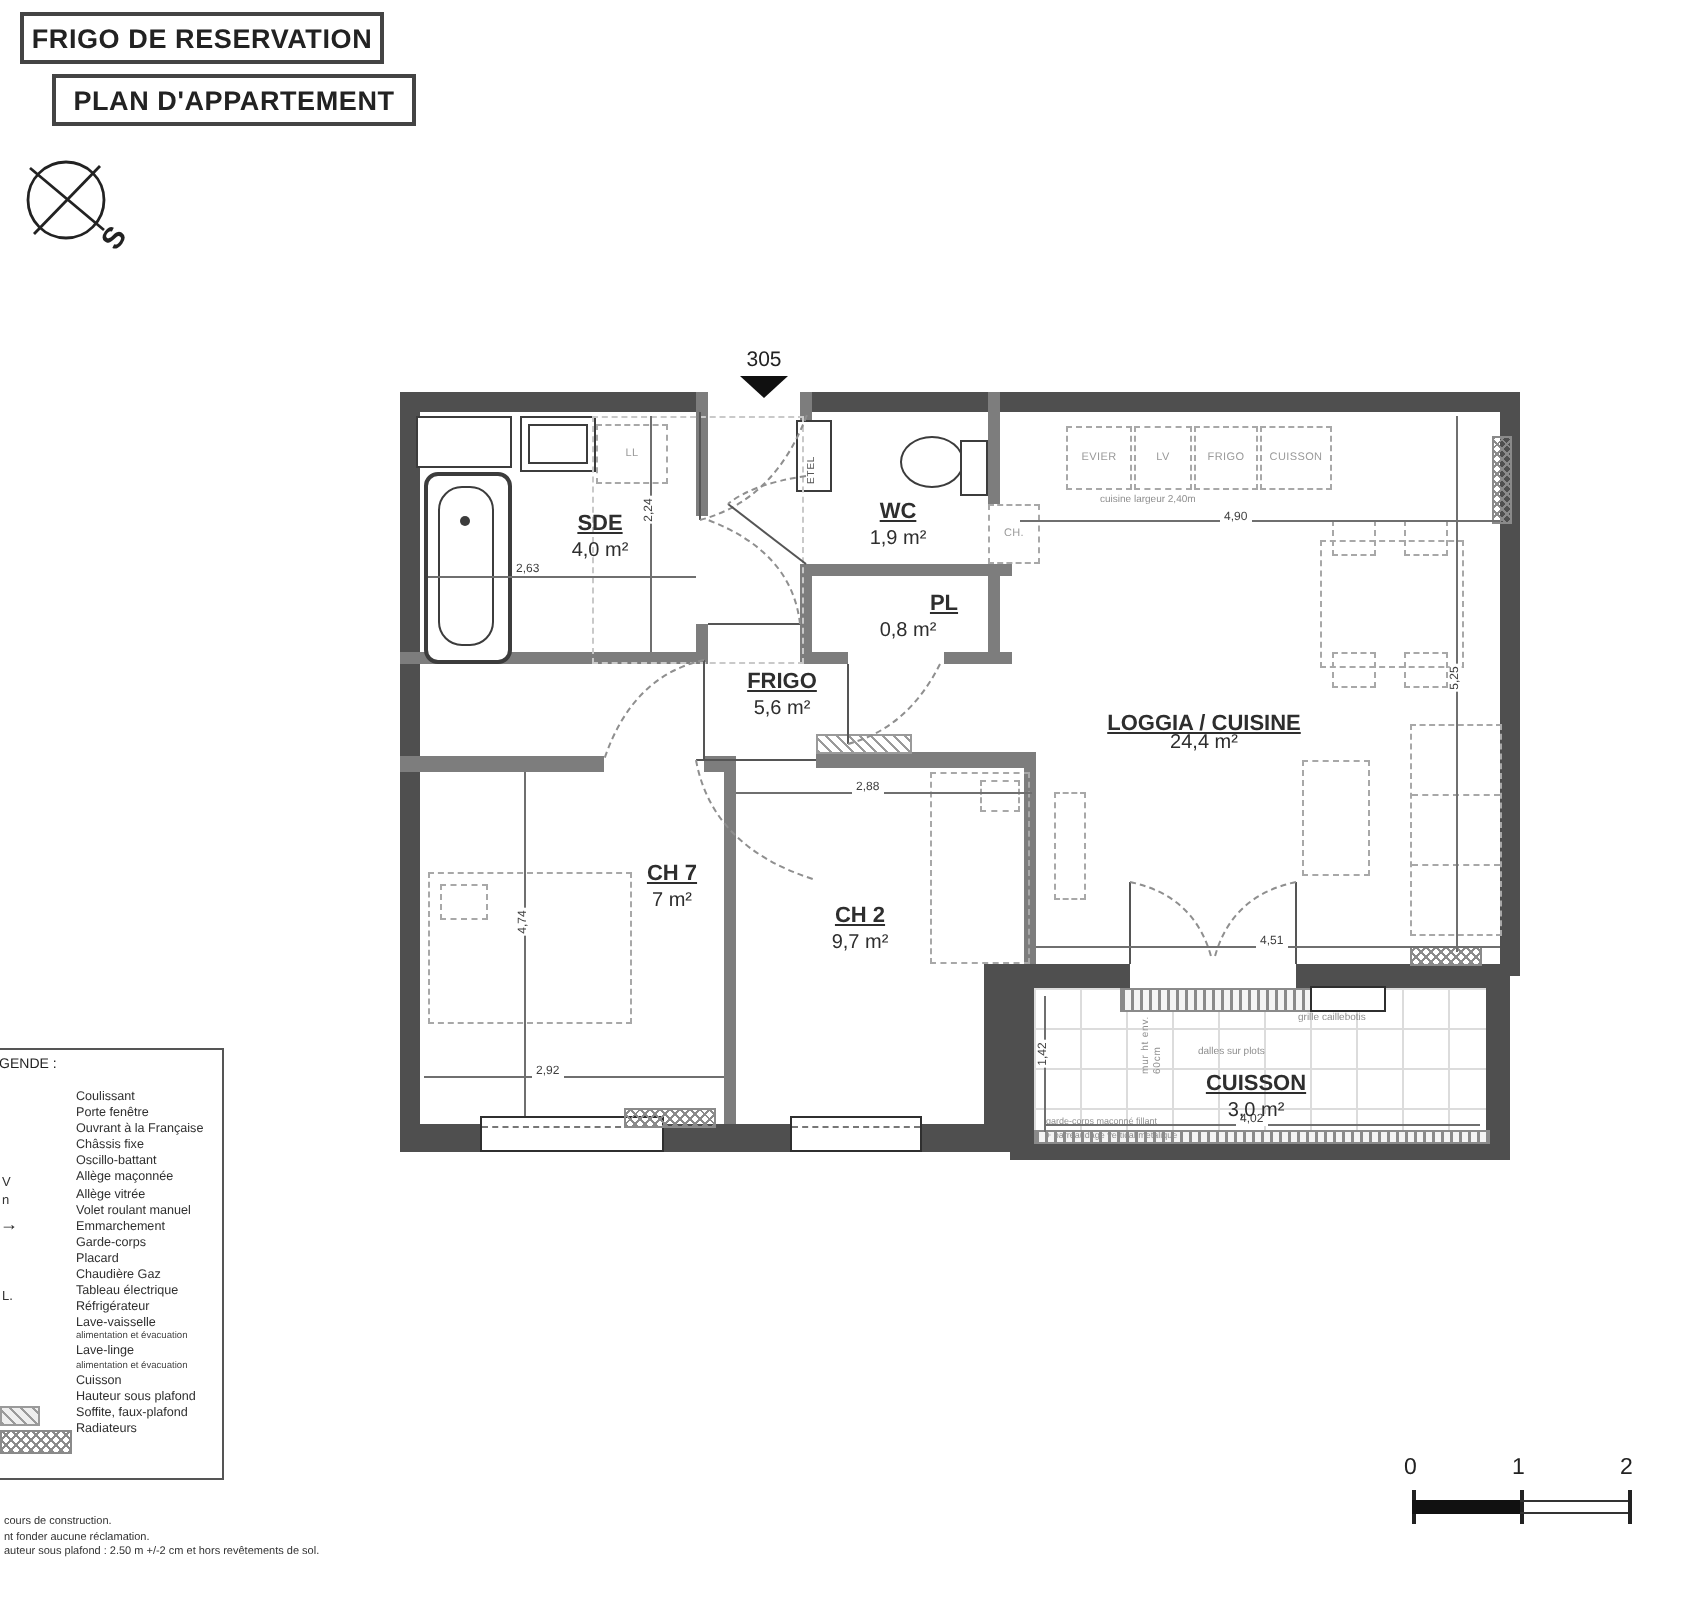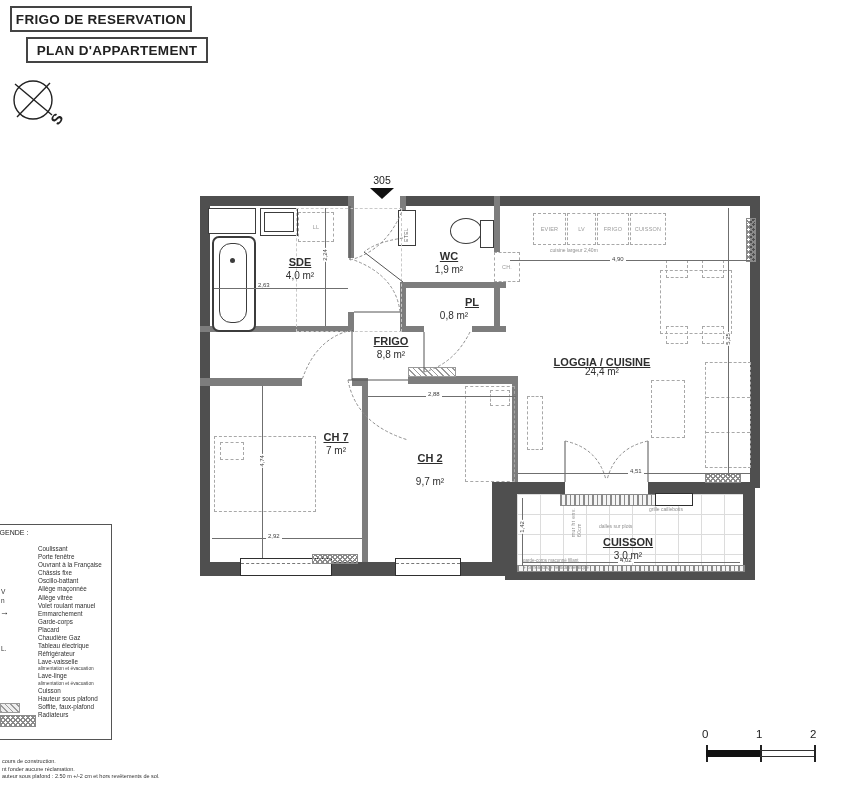--- a/index.html
+++ b/index.html
@@ -214,27 +214,27 @@
   <div class="abs dimv" style="left:322px;top:302px;height:68px;"></div>
   <div class="abs dimlblv" style="left:315px;top:328px;">1,42</div>
 
   <div class="abs room-name" style="left:100px;top:60px;text-align:center;">SDE</div>
   <div class="abs room-area" style="left:100px;top:74px;">4,0 m²</div>
   <div class="abs room-name" style="left:249px;top:54px;">WC</div>
   <div class="abs room-area" style="left:249px;top:68px;">1,9 m²</div>
   <div class="abs room-name" style="left:272px;top:100px;">PL</div>
   <div class="abs room-area" style="left:242px;top:114px;margin-left:12px;">0,8 m²</div>
   <div class="abs room-name" style="left:191px;top:139px;">FRIGO</div>
-  <div class="abs room-area" style="left:191px;top:153px;">8,8 m²</div>
+  <div class="abs room-area" style="left:191px;top:153px;">5,6 m²</div>
   <div class="abs room-name" style="left:402px;top:160px;">LOGGIA / CUISINE</div>
   <div class="abs room-area" style="left:402px;top:170px;">24,4 m²</div>
   <div class="abs room-name" style="left:136px;top:235px;">CH 7</div>
   <div class="abs room-area" style="left:136px;top:249px;">7 m²</div>
   <div class="abs room-name" style="left:230px;top:256px;">CH 2</div>
-  <div class="abs room-area" style="left:230px;top:280px;">9,7 m²</div>
+  <div class="abs room-area" style="left:230px;top:270px;">9,7 m²</div>
   <div class="abs room-name" style="left:428px;top:340px;">CUISSON</div>
   <div class="abs room-area" style="left:428px;top:354px;">3,0 m²</div>
 </div>
 
 <div class="abs" style="left:-60px;top:524px;width:170px;height:214px;border:1px solid #555;background:#fff;">
   <div class="abs" style="left:50px;top:4px;font-size:7px;color:#222;white-space:nowrap;">LEGENDE :</div>
   <div class="abs" style="left:97px;top:20px;">
     <div class="legend-item">Coulissant</div>
     <div class="legend-item">Porte fenêtre</div>
     <div class="legend-item">Ouvrant à la Française</div>

